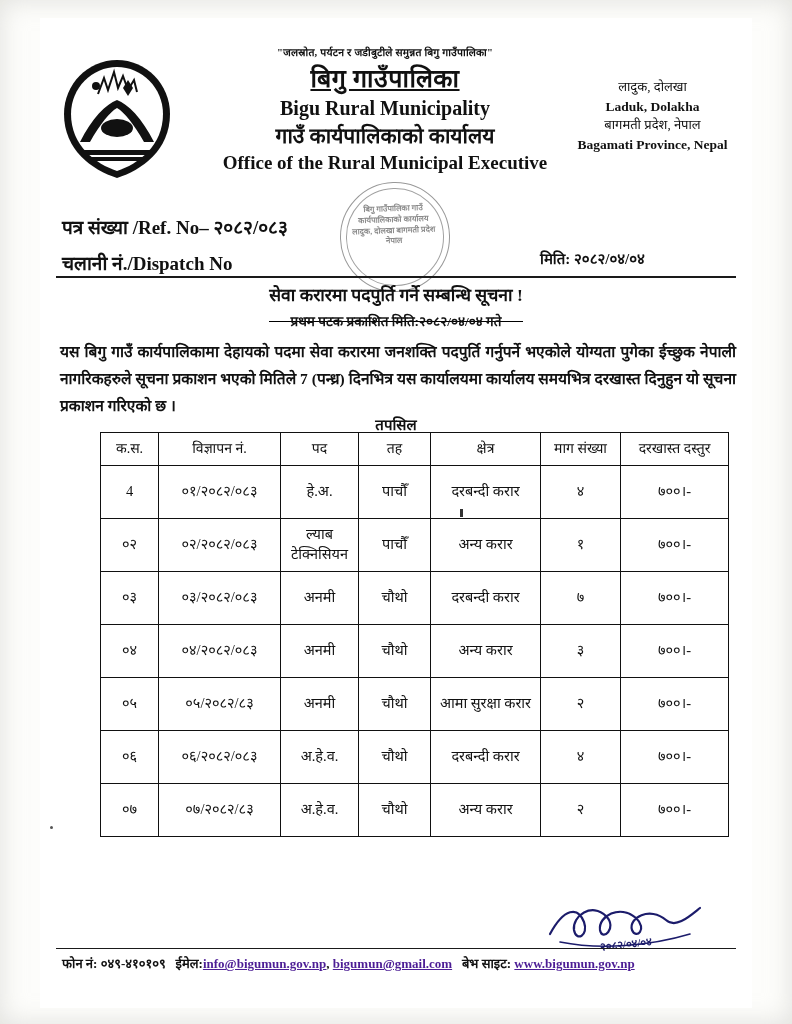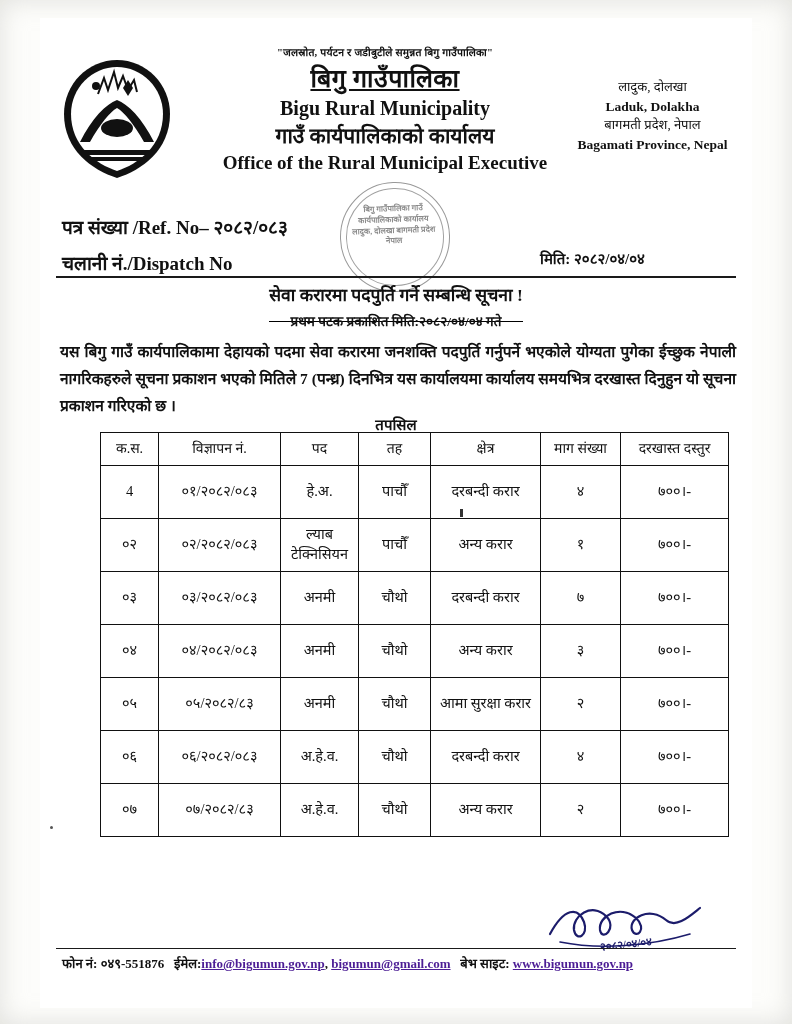--- a/index.html
+++ b/index.html
@@ -467,21 +467,21 @@
       <svg width="180" height="70" viewBox="0 0 180 70">
         <path d="M10 44 C24 18, 38 16, 44 32 C49 46, 36 52, 34 40 C32 26, 52 12, 66 26 C78 38, 62 52, 60 40 C58 26, 80 14, 96 28 C108 39, 96 50, 92 40 C88 28, 110 16, 126 30 C136 39, 150 26, 160 18" fill="none" stroke="#1c1c6b" stroke-width="2.2" stroke-linecap="round"></path>
         <path d="M20 52 C60 60, 110 56, 150 44" fill="none" stroke="#1c1c6b" stroke-width="1.6" stroke-linecap="round"></path>
       </svg>
       <div class="sign-date">२०८२/०४/०४</div>
     </div>
 
     <div class="foot-rule"></div>
     <div class="footer">
       <span>फोन नं:</span>
-      <span>०४९-551876</span>
+      <span>०४९-४१०१०९</span>
       &nbsp;
       <span>ईमेल:</span><span class="link">info@bigumun.gov.np</span><span>,</span>
       <span class="link">bigumun@gmail.com</span>
       &nbsp;
       <span>बेभ साइट:</span>
       <span class="link">www.bigumun.gov.np</span>
     </div>
 
   </div>
 </div>

